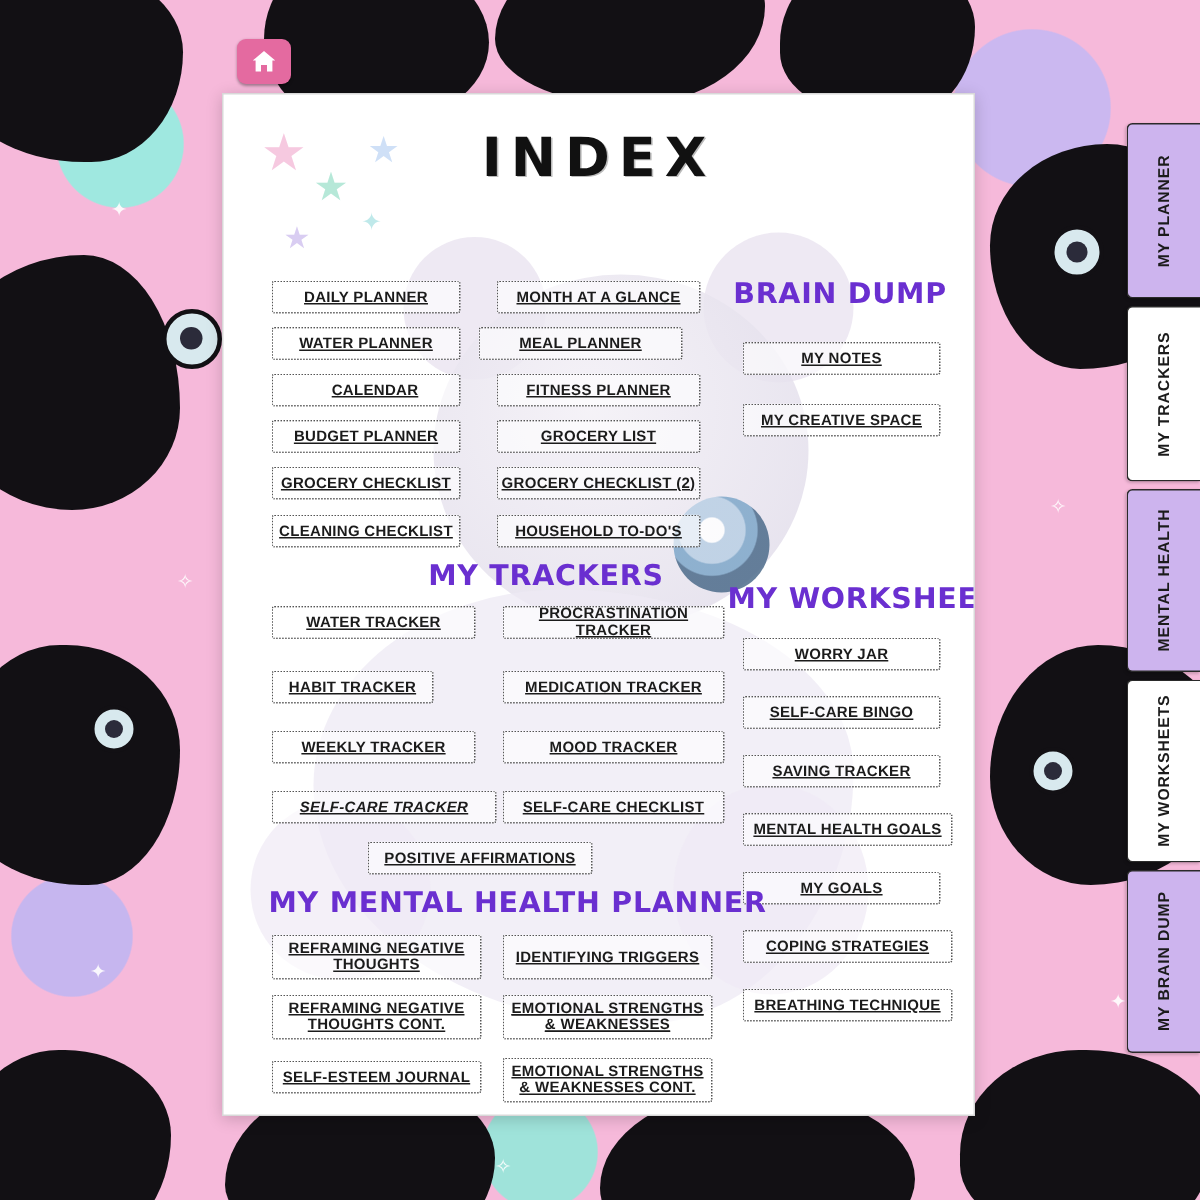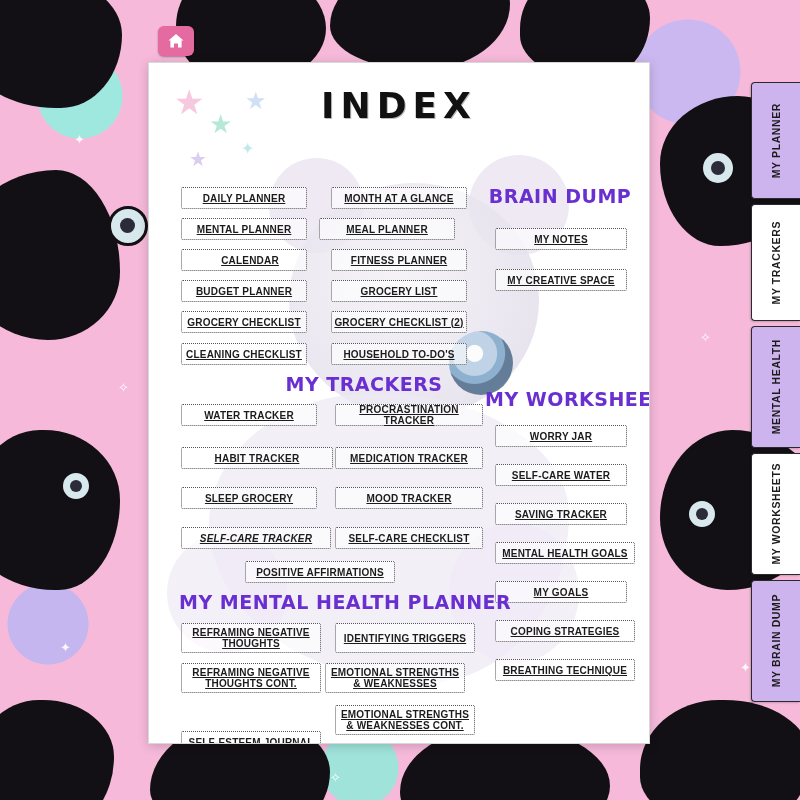--- a/index.html
+++ b/index.html
@@ -277,21 +277,21 @@
     <div class="wm wm-star" style="left:96px; top:26px; color:#cfe0f7; font-size:24px;">★</div>
     <div class="wm wm-star" style="left:40px; top:86px; color:#d9cdf2; font-size:20px;">★</div>
     <div class="wm wm-star" style="left:92px; top:78px; color:#bfe9ea; font-size:16px;">✦</div>
 
     <div class="title">INDEX</div>
 
     <div class="item" style="left:32px; top:124px; width:126px;">
       <span>DAILY PLANNER</span>
     </div>
     <div class="item" style="left:32px; top:155px; width:126px;">
-      <span>MENTAL PLANNER</span>
+      <span>WATER PLANNER</span>
     </div>
     <div class="item" style="left:32px; top:186px; width:126px;padding-left:12px;">
       <span>CALENDAR</span>
     </div>
     <div class="item" style="left:32px; top:217px; width:126px;">
       <span>BUDGET PLANNER</span>
     </div>
     <div class="item" style="left:32px; top:248px; width:126px;">
       <span>GROCERY CHECKLIST</span>
     </div>
@@ -324,25 +324,25 @@
     </div>
     <div class="item" style="left:346px; top:206px; width:132px;">
       <span>MY CREATIVE SPACE</span>
     </div>
 
     <div class="sec-title" style="left:110px; top:310px; width:210px;">MY TRACKERS</div>
 
     <div class="item" style="left:32px; top:341px; width:136px;">
       <span>WATER TRACKER</span>
     </div>
-    <div class="item" style="left:32px; top:384px; width:152px;">
+    <div class="item" style="left:32px; top:384px; width:108px;">
       <span>HABIT TRACKER</span>
     </div>
     <div class="item" style="left:32px; top:424px; width:136px;">
-      <span>SLEEP GROCERY</span>
+      <span>WEEKLY TRACKER</span>
     </div>
     <div class="item" style="left:32px; top:464px; width:150px;font-style:italic;">
       <span>SELF-CARE TRACKER</span>
     </div>
 
     <div class="item" style="left:186px; top:341px; width:148px;">
       <span>PROCRASTINATION TRACKER</span>
     </div>
     <div class="item" style="left:186px; top:384px; width:148px;justify-content:center;">
       <span>MEDICATION TRACKER</span>
@@ -357,21 +357,21 @@
     <div class="item" style="left:96px; top:498px; width:150px;justify-content:center;">
       <span>POSITIVE AFFIRMATIONS</span>
     </div>
 
     <div class="sec-title" style="left:336px; top:325px; width:156px;">MY WORKSHEETS</div>
 
     <div class="item" style="left:346px; top:362px; width:132px;">
       <span>WORRY JAR</span>
     </div>
     <div class="item" style="left:346px; top:401px; width:132px;">
-      <span>SELF-CARE WATER</span>
+      <span>SELF-CARE BINGO</span>
     </div>
     <div class="item" style="left:346px; top:440px; width:132px;align-items:center;">
       <span>SAVING TRACKER</span>
     </div>
     <div class="item" style="left:346px; top:479px; width:140px;">
       <span>MENTAL HEALTH GOALS</span>
     </div>
     <div class="item" style="left:346px; top:518px; width:132px;">
       <span>MY GOALS</span>
     </div>
@@ -383,28 +383,28 @@
     </div>
 
     <div class="sec-title" style="left:30px; top:528px; width:290px;">MY MENTAL HEALTH PLANNER</div>
 
     <div class="item tall" style="left:32px; top:560px; width:140px;">
       <span>REFRAMING NEGATIVE THOUGHTS</span>
     </div>
     <div class="item tall" style="left:32px; top:600px; width:140px;">
       <span>REFRAMING NEGATIVE THOUGHTS CONT.</span>
     </div>
-    <div class="item" style="left:32px; top:644px; width:140px;margin-top:24px;">
+    <div class="item" style="left:32px; top:644px; width:140px;">
       <span>SELF-ESTEEM JOURNAL</span>
     </div>
 
     <div class="item tall" style="left:186px; top:560px; width:140px;">
       <span>IDENTIFYING TRIGGERS</span>
     </div>
-    <div class="item tall" style="left:176px; top:600px; width:140px;text-decoration:underline;">
+    <div class="item tall" style="left:186px; top:600px; width:140px;text-decoration:underline;">
       <span>EMOTIONAL STRENGTHS &amp; WEAKNESSES</span>
     </div>
     <div class="item tall" style="left:186px; top:642px; width:140px;">
       <span>EMOTIONAL STRENGTHS &amp; WEAKNESSES CONT.</span>
     </div>
 
   </div>
 </div>
 
 </body></html>

